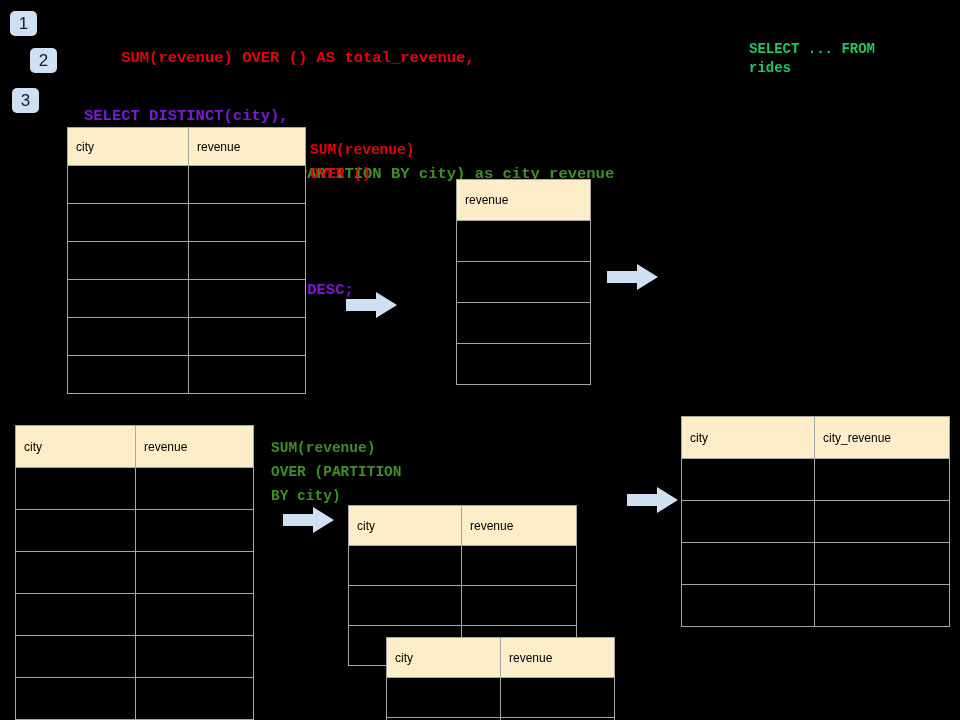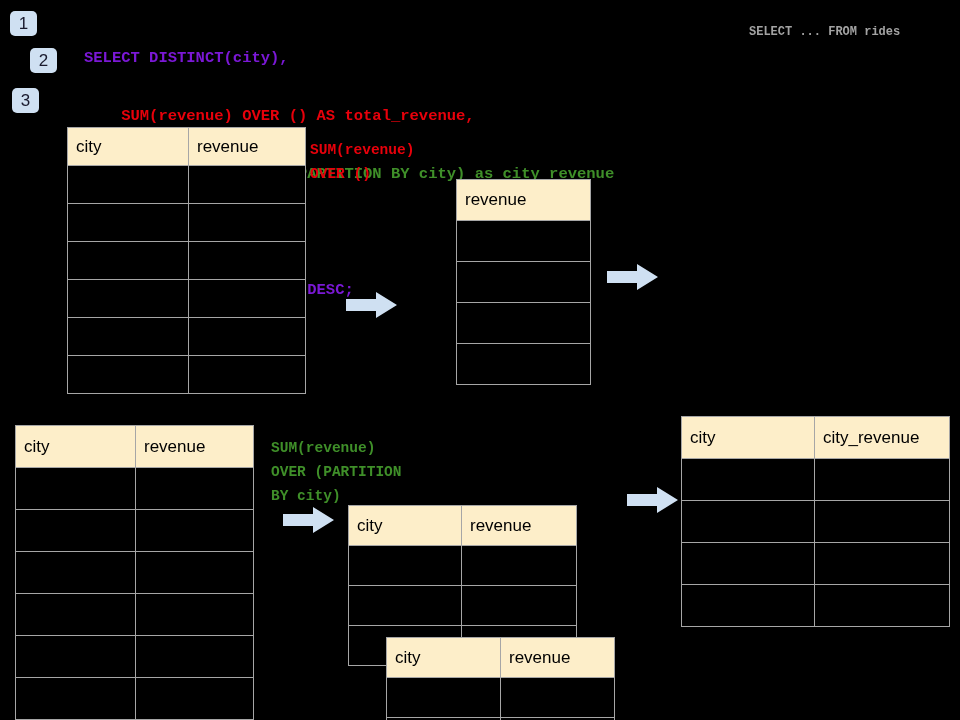--- a/index.html
+++ b/index.html
@@ -54,26 +54,26 @@
   .c-purple { color: #7b18d6; }
   .c-red    { color: #e8000b; }
   .c-green  { color: #3f8f29; }
 
   #sql-block { left: 84px; top: 11px; }
 
   
   #side-note {
     position: absolute;
     left: 749px;
-    top: 23px;
+    top: 40px;
     width: 160px;
     font-family: "Liberation Mono", "DejaVu Sans Mono", monospace;
-    font-size: 12px;
+    font-size: 14px;
     font-weight: bold;
-    color: #a3a3a3;
+    color: #22c55e;
     line-height: 19px;
     white-space: pre-wrap;
   }
 
   
   .annot {
     position: absolute;
     font-family: "Liberation Mono", "DejaVu Sans Mono", monospace;
     font-size: 14.5px;
     font-weight: bold;
@@ -92,21 +92,21 @@
   }
   .tbl th, .tbl td {
     border: 1px solid #a6a6a6;
     padding: 0;
     margin: 0;
   }
   .tbl th {
     background: #fdeec9;
     color: #000000;
     font-family: "Liberation Sans", sans-serif;
-    font-size: 17px;
+    font-size: 12px;
     font-weight: 400;
     text-align: left;
     padding-left: 8px;
     height: 36px;
     vertical-align: middle;
     white-space: nowrap;
   }
   .tbl td {
     background: #000000;
     height: 36px;
@@ -156,22 +156,22 @@
 </head>
 <body>
 
 <div id="stage">
 
   <div class="badge badge-1">1</div>
   <div class="badge badge-2">2</div>
   <div class="badge badge-3">3</div>
 
   <div id="sql-block" class="code">
+    <span class="code-line c-red">    SUM(revenue) OVER () AS total_revenue,</span>
     <span class="code-line c-purple">SELECT DISTINCT(city),</span>
-    <span class="code-line c-red">    SUM(revenue) OVER () AS total_revenue,</span>
     <span class="code-line c-green">    SUM(revenue) OVER (PARTITION BY city) as city_revenue</span>
     <span class="code-line c-purple">  FROM rides</span>
     <span class="code-line c-purple">  ORDER by city_revenue DESC;</span>
   </div>
 
   <div id="side-note">SELECT ... FROM rides</div>
 
   <div id="annot-red" class="annot">SUM(revenue)
 OVER ()</div>
   <div id="annot-green" class="annot">SUM(revenue)

